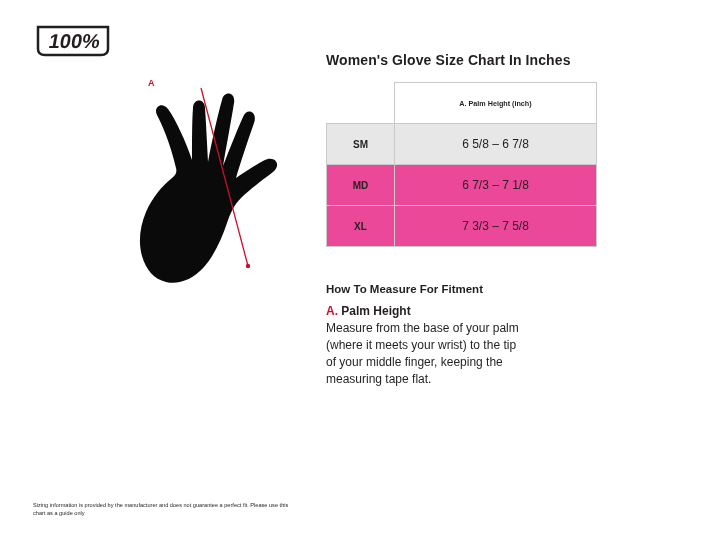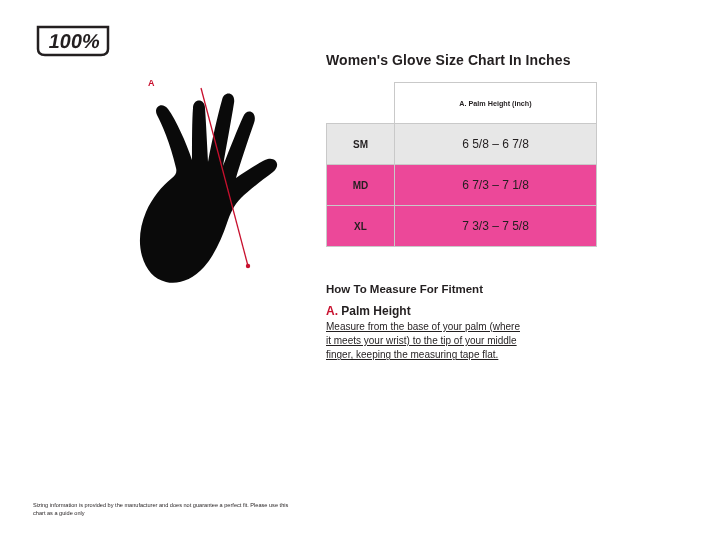--- a/index.html
+++ b/index.html
@@ -107,26 +107,25 @@
   }
   .howto-sub {
     font-size: 12px;
     font-weight: bold;
     margin: 0 0 2px 0;
   }
   .howto-sub .mark {
     color: #c8102e;
   }
   .howto-body {
-    font-size: 10px;
+    font-size: 12px;
     line-height: 1.42;
     margin: 0;
     width: 196px;
     color: #231f20;
-    text-decoration: underline;
   }
 
   
   #footer {
     position: absolute;
     left: 33px;
     bottom: 22px;
     font-size: 5.6px;
     line-height: 1.55;
     color: #231f20;

